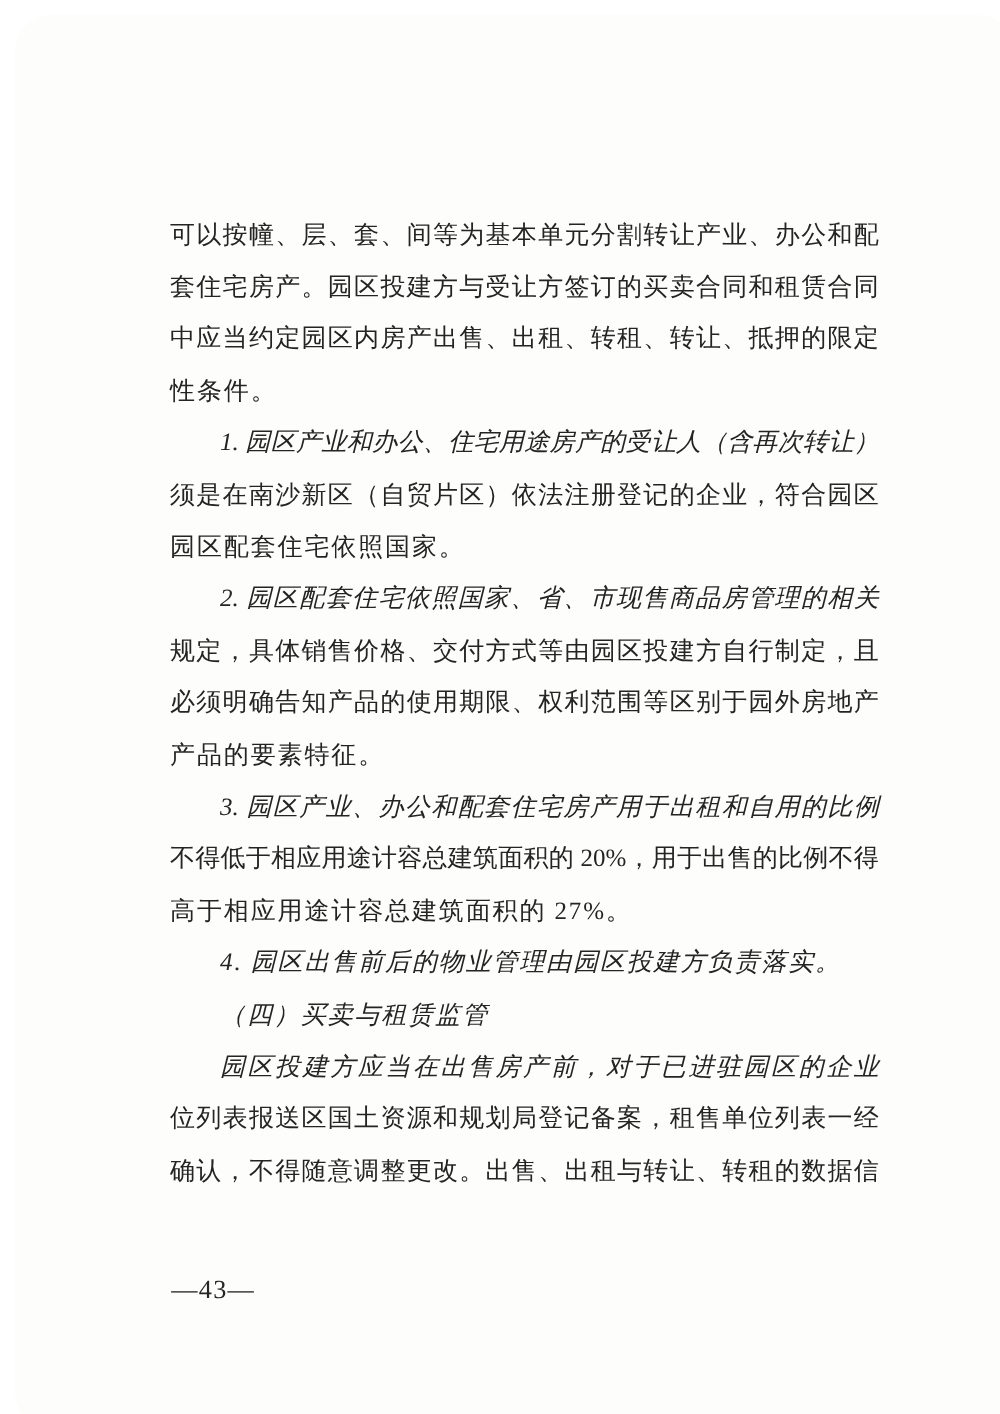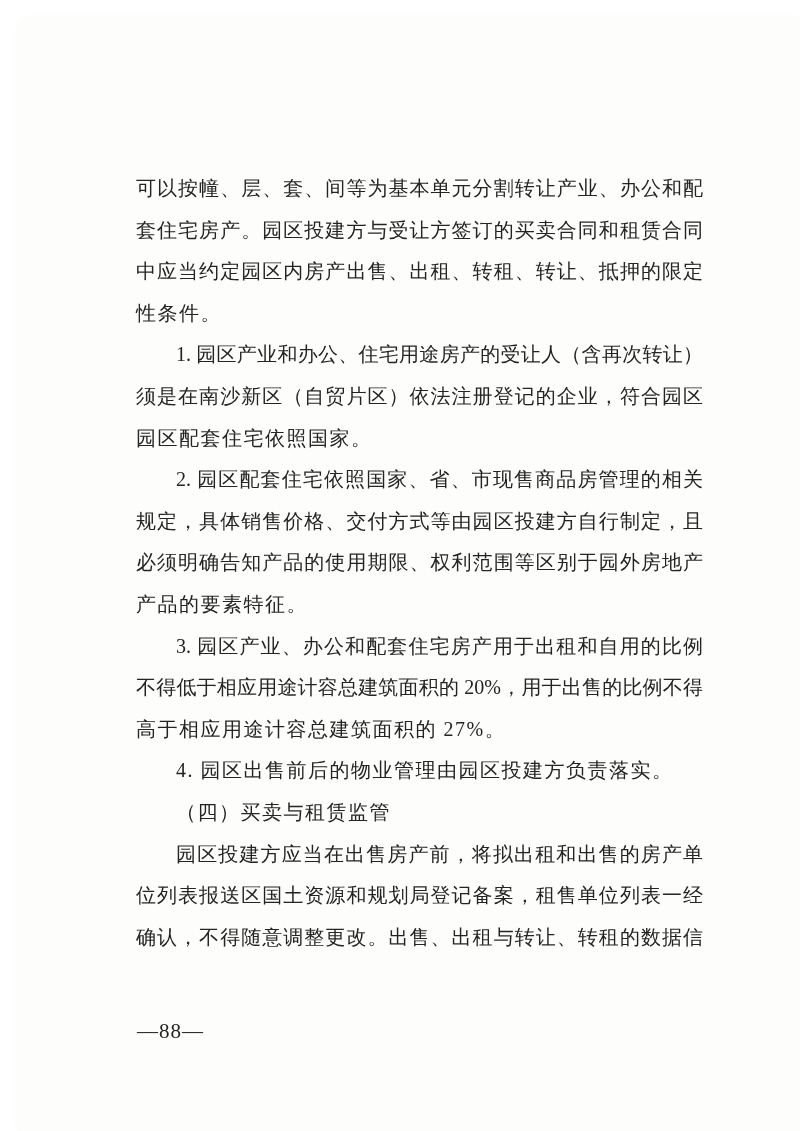--- a/index.html
+++ b/index.html
@@ -32,20 +32,21 @@
   .line.full {
     text-align: justify;
     text-align-last: justify;
   }
   
   .line:not(.full) {
     letter-spacing: 1.5px;
   }
   .line.indent {
     text-indent: 40px;
+    font-style: italic;
   }
   .footer {
     position: absolute;
     left: 117px;
     top: 1000px;
     font-size: 21px;
     line-height: 30px;
     letter-spacing: 1px;
     color: #242422;
   }
@@ -77,21 +78,21 @@
         <div class="line full">不得低于相应用途计容总建筑面积的 20%，用于出售的比例不得</div>
         <div class="line">高于相应用途计容总建筑面积的 27%。</div>
       </div>
       <div class="block">
         <div class="line indent">4. 园区出售前后的物业管理由园区投建方负责落实。</div>
       </div>
       <div class="block">
         <div class="line indent">（四）买卖与租赁监管</div>
       </div>
       <div class="block">
-        <div class="line full indent">园区投建方应当在出售房产前，将拟出租和出售的房产单</div>
+        <div class="line full indent">园区投建方应当在出售房产前，对于已进驻园区的企业</div>
         <div class="line full">位列表报送区国土资源和规划局登记备案，租售单位列表一经</div>
         <div class="line full">确认，不得随意调整更改。出售、出租与转让、转租的数据信</div>
       </div>
     </div>
   <div class="footer">
-    <span>—88—</span>
+    <span>—43—</span>
   </div>
 </div>
 
 </body></html>

